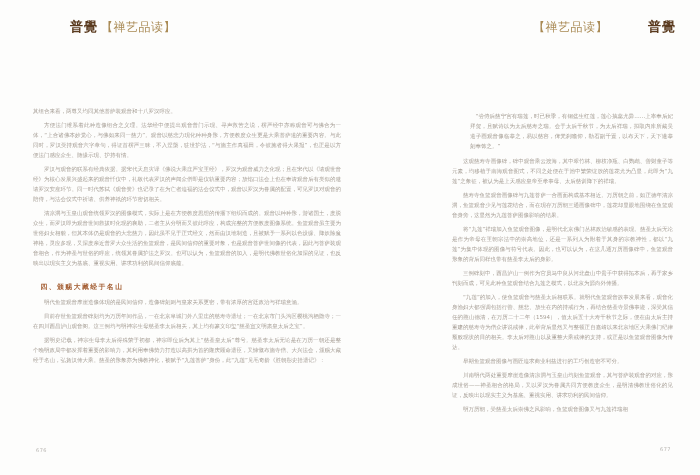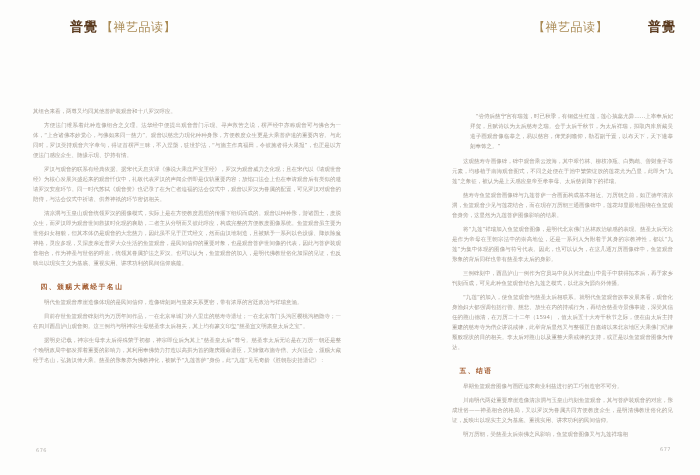--- a/index.html
+++ b/index.html
@@ -94,21 +94,20 @@
       <p class="blk para">这观慈寿寺画像碑，碑中观音乘云渡海，其中翠竹林、柳枝净瓶、白鹦鹉、善财童子等元素，均移植于南海观音图式，不同之处便在于池中繁荣绽放的莲花尤为凸显，此即为“九莲”之象征，被认为是上天感应皇帝至孝事母、太后慈训降下的祥瑞。</p>
 
       <p class="blk para">慈寿寺鱼篮观音画像碑与九莲菩萨一合画面构成基本相近。万历朝之前，如正德年清凉洞，鱼篮观音少见与莲花结合，而在现存万历朝三通画像碑中，莲花却显眼地围绕在鱼篮观音身旁，这显然为九莲菩萨图像影响的结果。</p>
 
       <p class="blk para">将“九莲”祥瑞加入鱼篮观音图像，是明代北京佛门丛林政治敏感的表现。慈圣太后无论是作为帝母在王朝宗法中的崇高地位，还是一系列人为附着于其身的宗教神性，都以“九莲”为集中体现的图像与符号代表。因此，也可以认为，在这几通万历画像碑中，鱼篮观音形象的背后同样也带有慈圣李太后的身影。</p>
 
       <p class="blk para">三例碑刻中，西昌泸山一例作为官员马中良从河北盘山中贵手中获得拓本后，再于家乡刊刻而成，可见此种鱼篮观音结合九莲之模式，以北京为源向外传播。</p>
 
       <p class="blk para">“九莲”的加入，使鱼篮观音与慈圣太后相联系。就明代鱼篮观音故事发展来看，观音化身渔妇大都强调包括行善、慈悲、放生在内的持戒行为，再结合慈圣寺景佛事迹，深受其信任的憨山德清，在万历二十二年（1594），值太后五十大寿千秋节之际，便在由太后主持重建的慈寿寺为僧众讲说戒律，此举背后显然又与整顿正自嘉靖以来北京地区大乘佛门纪律颓败现状的目的相关。李太后对憨山以及重整大乘戒律的支持，或正是以鱼篮观音图像为传达。</p>
 
-      <p class="blk heading">五、结语</p>
 
       <p class="blk para">早期鱼篮观音图像与画匠追求商业利益进行的工巧创造密不可分。</p>
 
       <p class="blk para">川南明代两处重要摩崖造像清凉洞与玉皇山均刻鱼篮观音，其与菩萨装观音的对应，形成世俗——神圣相合的格局，又以罗汉为眷属共同方便教度众生，是明清佛教世俗化的见证，反映出以现实主义为基底、重视实用、讲求功利的民间信仰。</p>
 
       <p class="blk para">明万历朝，受慈圣太后崇佛之风影响，鱼篮观音图像又与九莲祥瑞相</p>
     </div>
 
   <div class="folio folio-left">676</div>
   <div class="folio folio-right">677</div>

